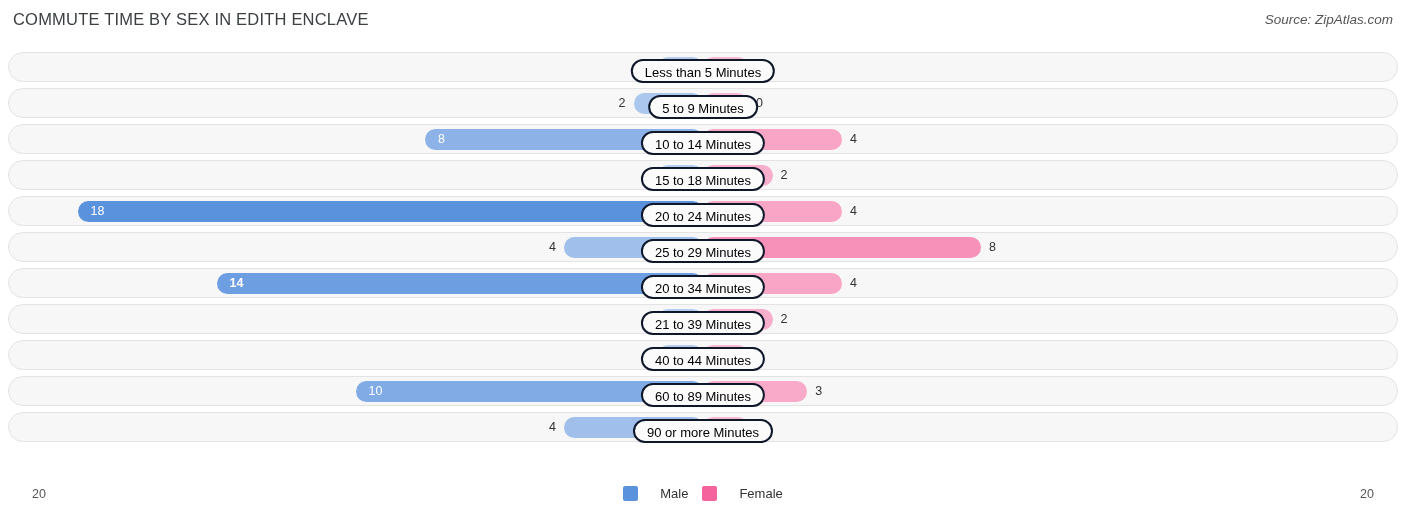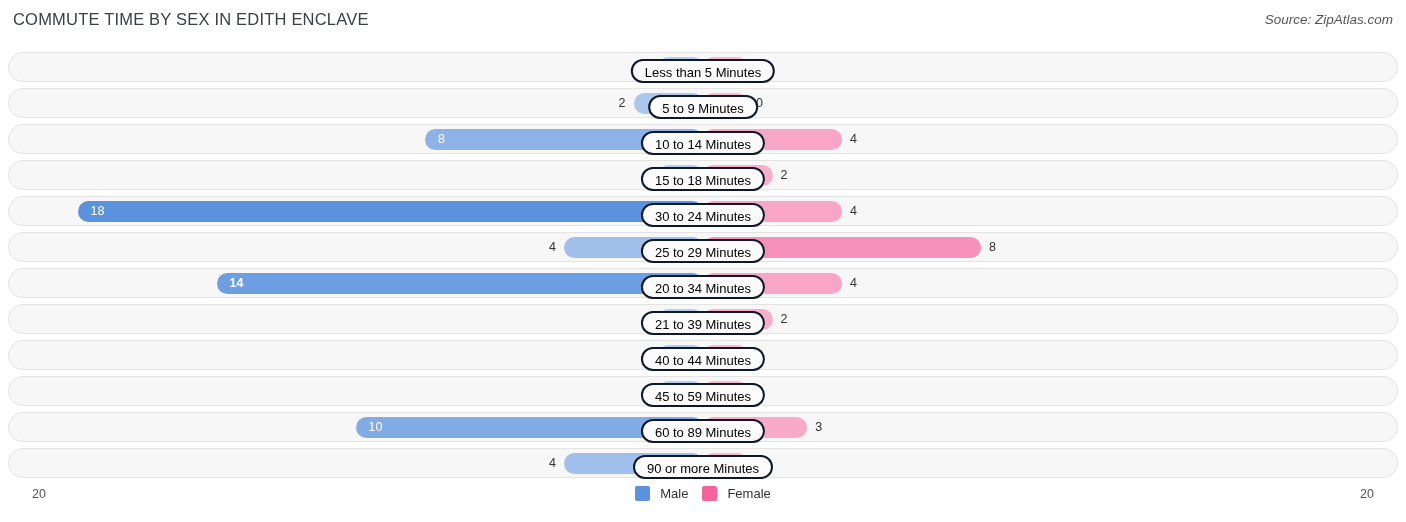--- a/index.html
+++ b/index.html
@@ -97,21 +97,21 @@
 
   .legend {
     position:absolute;
     left:0; right:0; top:486px;
     display:flex;
     justify-content:center;
     align-items:center;
     gap:14px;
     font-size:13px;
   }
-  .legend .item { display:flex; align-items:center; gap:10px; }
+  .legend .item { display:flex; align-items:center; gap:22px; }
   .legend .swatch { width:15px; height:15px; border-radius:2px; display:inline-block; }
   .legend .lbl { color:#333; }
 </style>
 </head>
 <body>
 
 <div class="chart-wrap">
 
   <div class="title">COMMUTE TIME BY SEX IN EDITH ENCLAVE</div>
   <div class="source">Source: ZipAtlas.com</div>
@@ -152,21 +152,21 @@
           <div class="val" style="left: 771.5px;">2</div>
           <div class="cat-label">15 to 18 Minutes</div>
         </div>
       </div>
       <div class="row">
         <div class="row-inner">
           <div class="bar male" style="width: 625.5px; background: rgb(91, 146, 221);"></div>
           <div class="bar female" style="width: 139px; background: rgb(249, 165, 197);"></div>
           <div class="val inside" style="left: 81.5px;">18</div>
           <div class="val" style="left: 841px;">4</div>
-          <div class="cat-label">30 to 24 Minutes</div>
+          <div class="cat-label">20 to 24 Minutes</div>
         </div>
       </div>
       <div class="row">
         <div class="row-inner">
           <div class="bar male" style="width: 139px; background: rgb(160, 192, 235);"></div>
           <div class="bar female" style="width: 278px; background: rgb(247, 145, 185);"></div>
           <div class="val" style="right: 841px;">4</div>
           <div class="val" style="left: 980px;">8</div>
           <div class="cat-label">25 to 29 Minutes</div>
         </div>
@@ -193,29 +193,20 @@
         <div class="row-inner">
           <div class="bar male" style="width: 45px; background: rgb(181, 206, 240);"></div>
           <div class="bar female" style="width: 45px; background: rgb(250, 185, 210);"></div>
           <div class="val" style="right: 747px;">0</div>
           <div class="val" style="left: 747px;">0</div>
           <div class="cat-label">40 to 44 Minutes</div>
         </div>
       </div>
       <div class="row">
         <div class="row-inner">
-          <div class="bar male" style="width: 45px; background: rgb(181, 206, 240);"></div>
-          <div class="bar female" style="width: 45px; background: rgb(250, 185, 210);"></div>
-          <div class="val" style="right: 747px;">0</div>
-          <div class="val" style="left: 747px;">0</div>
-          <div class="cat-label">45 to 59 Minutes</div>
-        </div>
-      </div>
-      <div class="row">
-        <div class="row-inner">
           <div class="bar male" style="width: 347.5px; background: rgb(129, 171, 229);"></div>
           <div class="bar female" style="width: 104.25px; background: rgb(249, 170, 201);"></div>
           <div class="val inside" style="left: 359.5px;">10</div>
           <div class="val" style="left: 806.25px;">3</div>
           <div class="cat-label">60 to 89 Minutes</div>
         </div>
       </div>
       <div class="row">
         <div class="row-inner">
           <div class="bar male" style="width: 139px; background: rgb(160, 192, 235);"></div>

